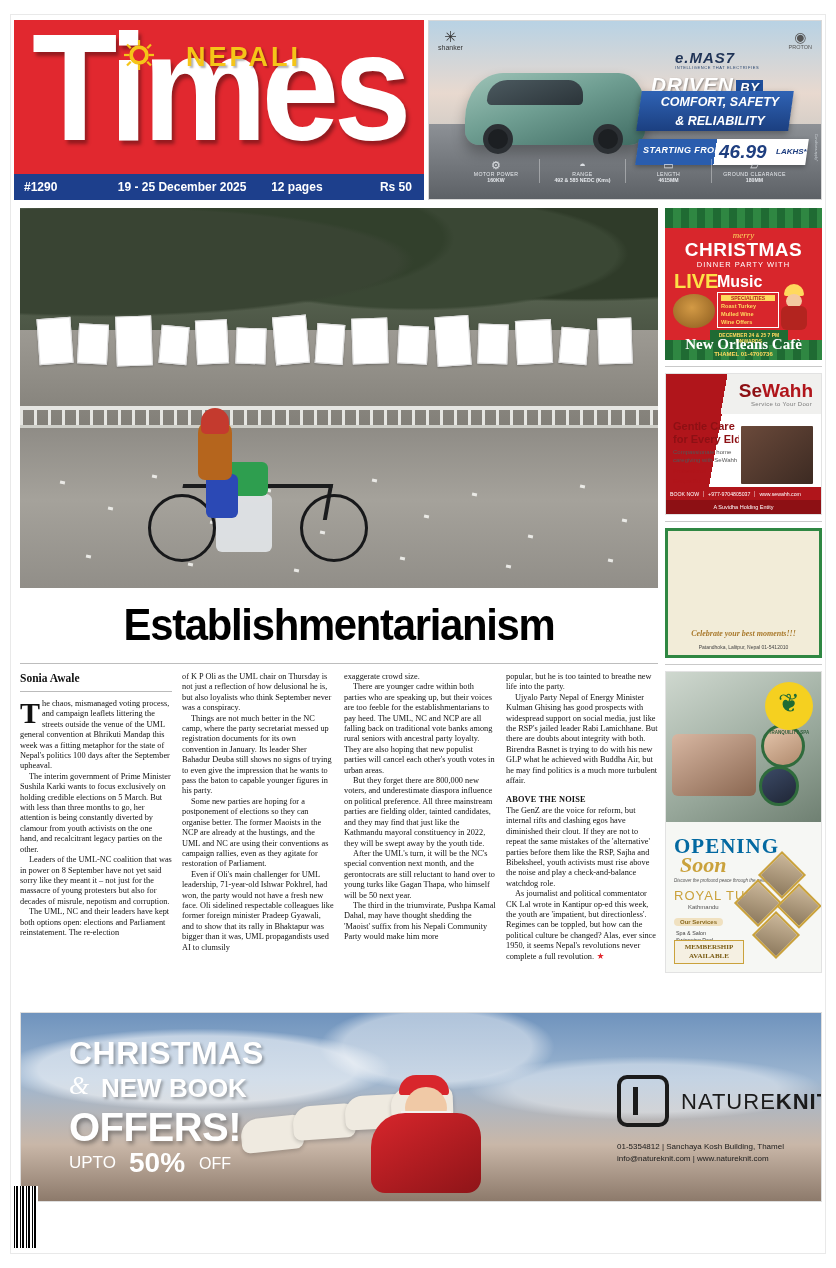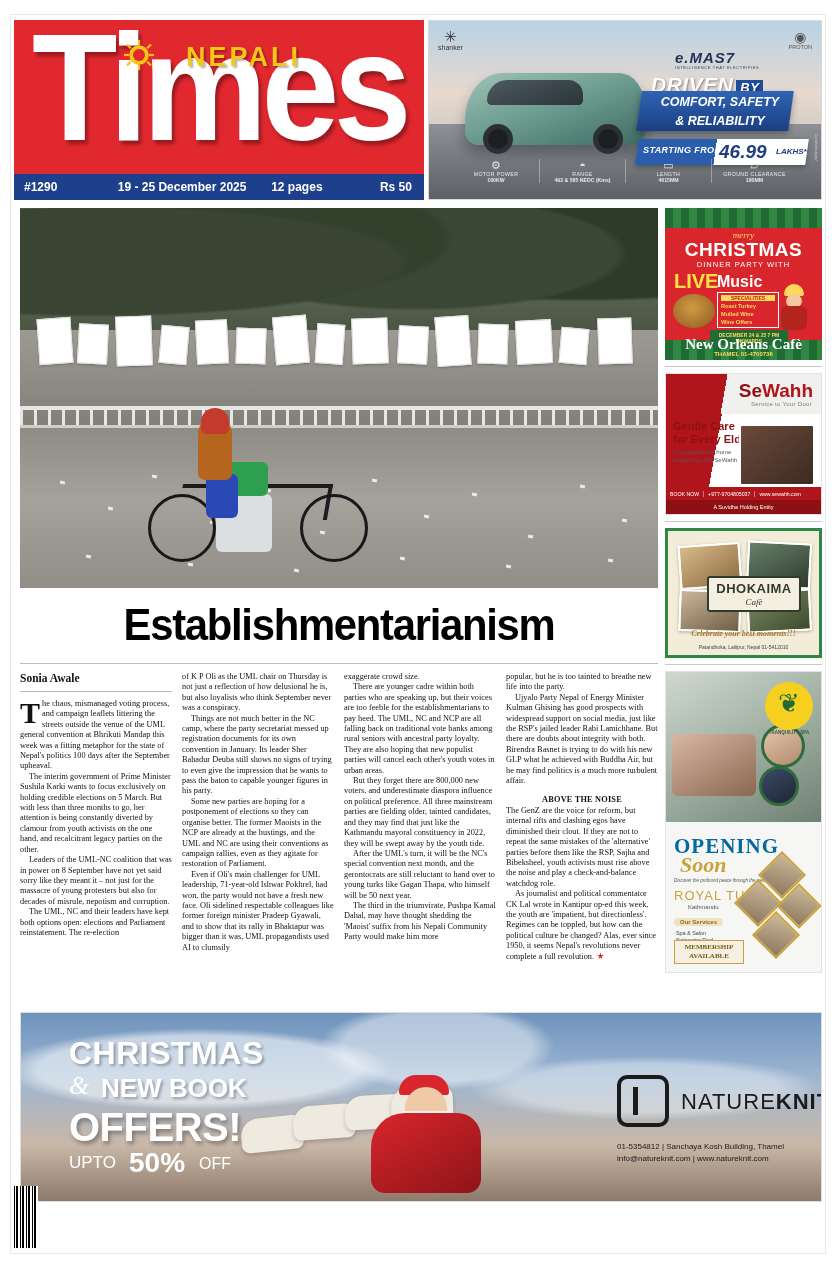--- a/index.html
+++ b/index.html
@@ -213,21 +213,21 @@
     text-align:left; text-indent:9px; margin:0;
   }
   .col p.first { text-indent:0; }
   .col.c1 p.first::first-letter {
     float:left; font-size:30px; line-height:25px; font-weight:bold;
     padding-right:2px; padding-top:1px;
   }
   .col p.subhead {
     font-weight:bold; text-indent:0; margin-top:9px;
     font-family:"Liberation Serif", serif; font-size:8.3px;
-    text-transform:uppercase; letter-spacing:.2px;text-align:center;
+    text-transform:uppercase; letter-spacing:.2px;
   }
   .endmark {
     display:inline-block; width:7px; height:7px; background:#e1282f;
     margin-left:3px; vertical-align:-1px;
     clip-path: polygon(50% 0%,61% 35%,98% 35%,68% 57%,79% 91%,50% 70%,21% 91%,32% 57%,2% 35%,39% 35%);
   }
 
   
   .rail { position:absolute; left:665px; top:208px; width:157px; }
   .rail-sep { height:1px; background:#c9c9c9; margin:6px 0; }
@@ -649,30 +649,20 @@
         <span>BOOK NOW</span>
         <span>+977-9704805037</span>
         <span>www.sewahh.com</span>
       </div>
       <div class="sw-foot">A Suvidha Holding Entity</div>
     </div>
 
     <div class="rail-sep"></div>
 
     <div class="ad-dhokaima">
-      <div class="dk-photos">
-        <div class="dk-ph" style="left:2px;  top:4px;  width:62px; height:44px; background:linear-gradient(150deg,#d8b98a,#8a6a3e); transform:rotate(-4deg);"></div>
-        <div class="dk-ph" style="left:70px; top:2px;  width:64px; height:46px; background:linear-gradient(150deg,#6a7f6a,#2d3b2d); transform:rotate(3deg);"></div>
-        <div class="dk-ph" style="left:2px;  top:50px; width:62px; height:42px; background:linear-gradient(150deg,#cbb79a,#6f5e45); transform:rotate(2deg);"></div>
-        <div class="dk-ph" style="left:70px; top:50px; width:64px; height:42px; background:linear-gradient(150deg,#7d8b63,#3e4a2f); transform:rotate(-3deg);"></div>
-        <div class="dk-badge">
-          <div class="dk-name">DHOKAIMA</div>
-          <div class="dk-cafe">Cafè</div>
-        </div>
-      </div>
       <div class="dk-slogan">Celebrate your best moments!!!</div>
       <div class="dk-addr">Patandhoka, Lalitpur, Nepal      01-5412010</div>
     </div>
 
     <div class="rail-sep"></div>
 
     <div class="ad-spa">
       <div class="spa-top"></div>
       <div class="spa-massage"></div>
       <div class="spa-circ spa-c1"></div>

